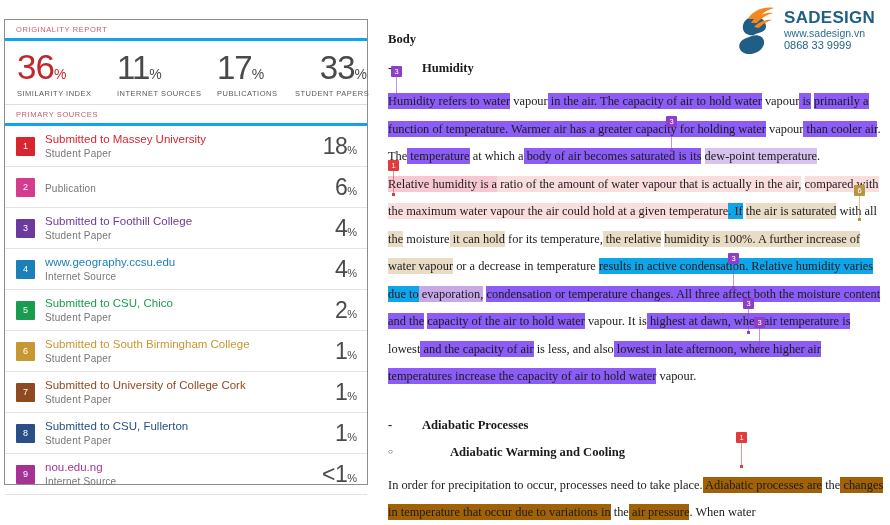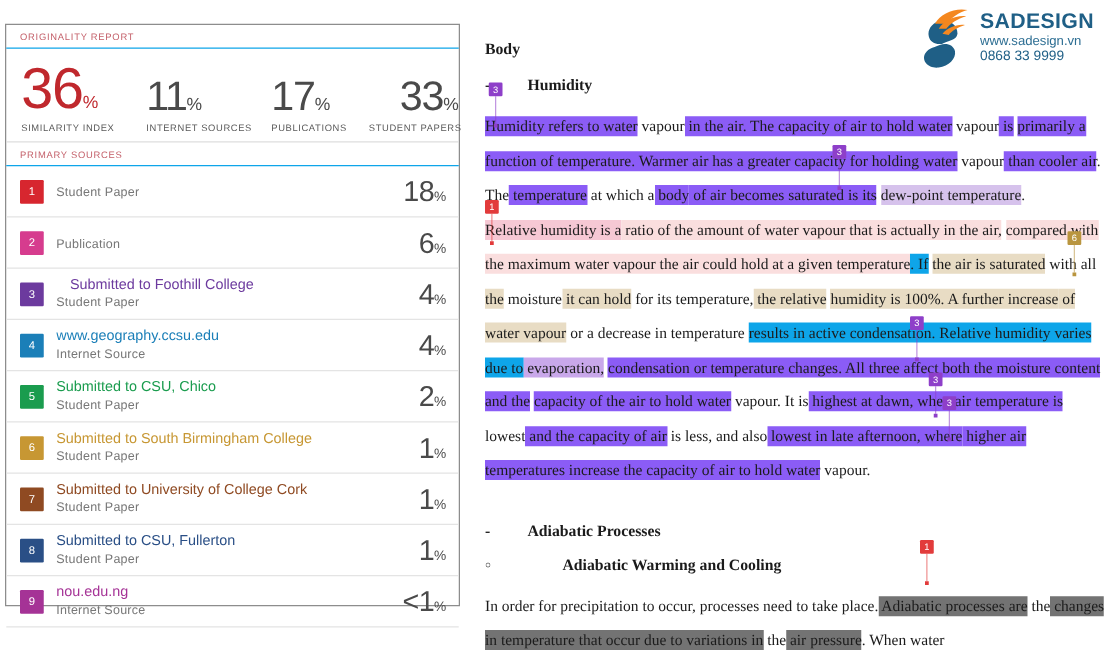--- a/index.html
+++ b/index.html
@@ -25,21 +25,21 @@
     border: 1px solid #8d8d8d;
     background: #ffffff;
     box-sizing: border-box;
   }
 
   .section-header {
     font-size: 7.5px;
     letter-spacing: 0.6px;
     color: #c4606a;
     padding: 5px 0 4px 11px;
-    border-bottom: 1px solid #0ea5e9;
+    border-bottom: 3px solid #0ea5e9;
     font-family: "Liberation Sans", sans-serif;
   }
 
   #summary-row {
     display: flex;
     align-items: flex-end;
     padding: 8px 0 6px 0;
     border-bottom: 1px solid #dedede;
   }
   .stat {
@@ -54,21 +54,21 @@
   .stat-value {
     line-height: 1;
     white-space: nowrap;
     font-family: "Liberation Sans", sans-serif;
   }
   .stat-num {
     font-size: 33px;
     color: #4a4a4a;
     letter-spacing: -1px;
   }
-  .stat-0 .stat-num { color: #c0282d; font-size: 46px; }
+  .stat-0 .stat-num { color: #c0282d; font-size: 35px; }
   .stat-pct {
     font-size: 14px;
     color: #4a4a4a;
   }
   .stat-0 .stat-pct { color: #c0282d; }
   .stat-label {
     font-size: 7.5px;
     color: #5a5a5a;
     letter-spacing: 0.5px;
     margin-top: 5px;
@@ -162,21 +162,21 @@
     text-align: left;
   }
   .doc-spacer { height: 27px; }
 
   
   .hl { padding: 1px 0; }
   .hl-purple      { background: #d6c2ec; }
   .hl-purple-lite { background: #8b5cf6; }
   .hl-violet      { background: #c9a8ea; }
   .hl-pink        { background: #f6c8d4; }
-  .hl-red         { background: #737373; }
+  .hl-red         { background: #a16207; }
   .hl-red-lite    { background: #fadede; }
   .hl-tan         { background: #e8dcc4; }
   .hl-tan-lite    { background: #0ea5e9; }
 
   
   .mark {
     position: absolute;
     width: 11px;
     height: 11px;
     font-family: "Liberation Sans", sans-serif;
@@ -257,35 +257,36 @@
         <div class="stat-label">STUDENT PAPERS</div>
       </div>
     </div>
 
   <div class="section-header">PRIMARY SOURCES</div>
 
   <div id="sources-list">
       <div class="source-row">
         <span class="source-badge" style="background: rgb(215, 38, 47);">1</span>
         <span class="source-text">
+          <div class="source-title" style="color: rgb(215, 38, 47);">Submitted to Massey University</div>
           <div class="source-type">Student Paper</div>
         </span>
         <span class="source-pct"><span class="p-num">18</span><span class="p-sym">%</span></span>
       </div>
       <div class="source-row">
         <span class="source-badge" style="background: rgb(214, 60, 142);">2</span>
         <span class="source-text">
           <div class="source-type">Publication</div>
         </span>
         <span class="source-pct"><span class="p-num">6</span><span class="p-sym">%</span></span>
       </div>
       <div class="source-row">
         <span class="source-badge" style="background: rgb(108, 58, 158);">3</span>
         <span class="source-text">
-          <div class="source-title" style="color: rgb(108, 58, 158); margin-left: 11px;">Submitted to Foothill College</div>
+          <div class="source-title" style="color: rgb(108, 58, 158);">Submitted to Foothill College</div>
           <div class="source-type">Student Paper</div>
         </span>
         <span class="source-pct"><span class="p-num">4</span><span class="p-sym">%</span></span>
       </div>
       <div class="source-row">
         <span class="source-badge" style="background: rgb(27, 127, 184);">4</span>
         <span class="source-text">
           <div class="source-title" style="color: rgb(27, 127, 184);">www.geography.ccsu.edu</div>
           <div class="source-type">Internet Source</div>
         </span>

